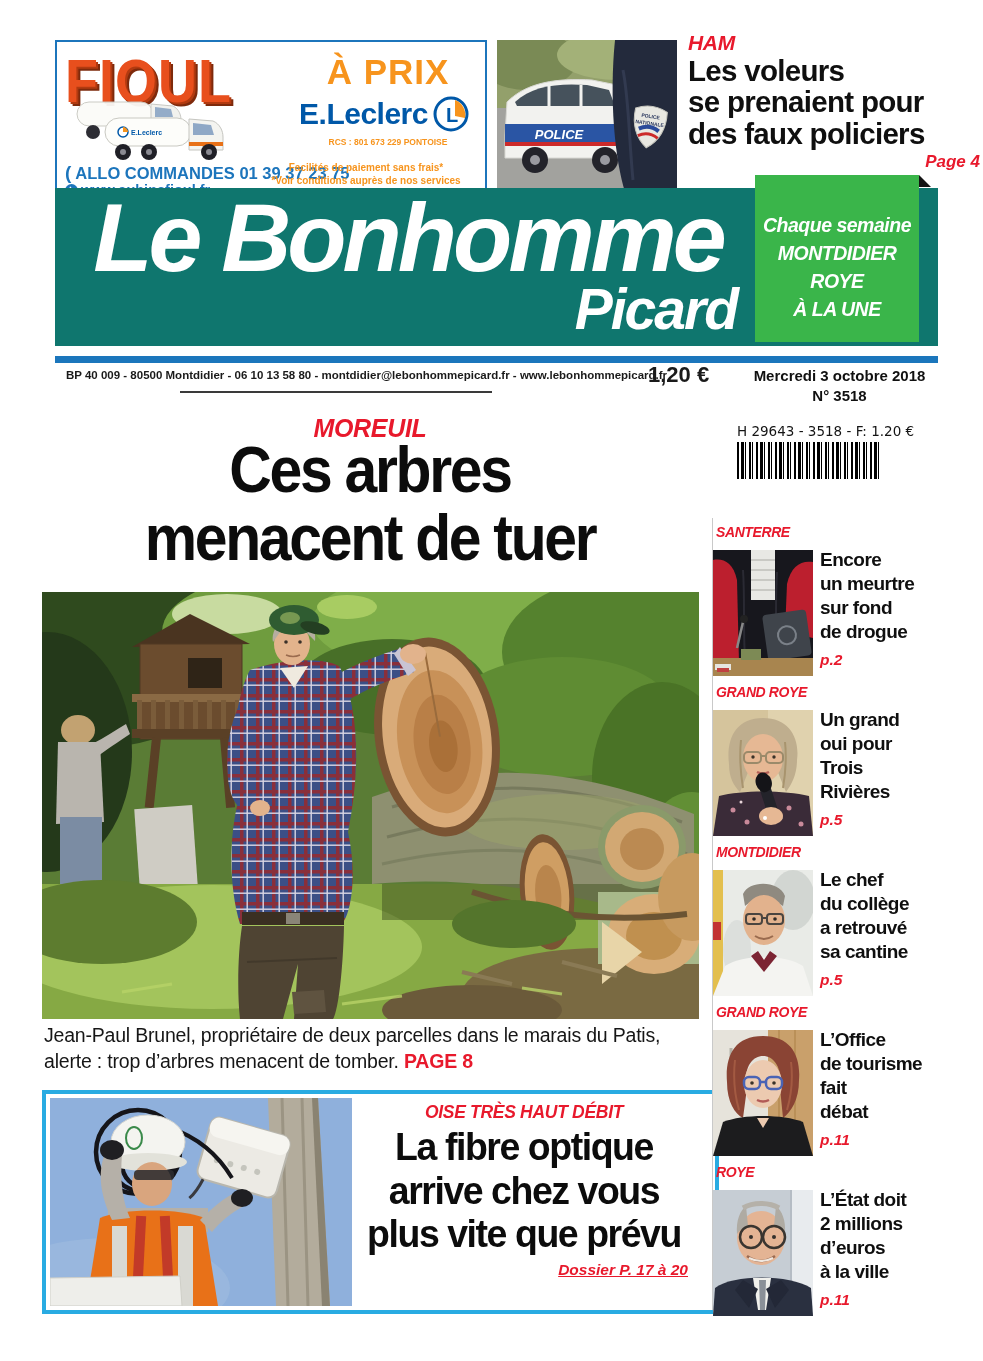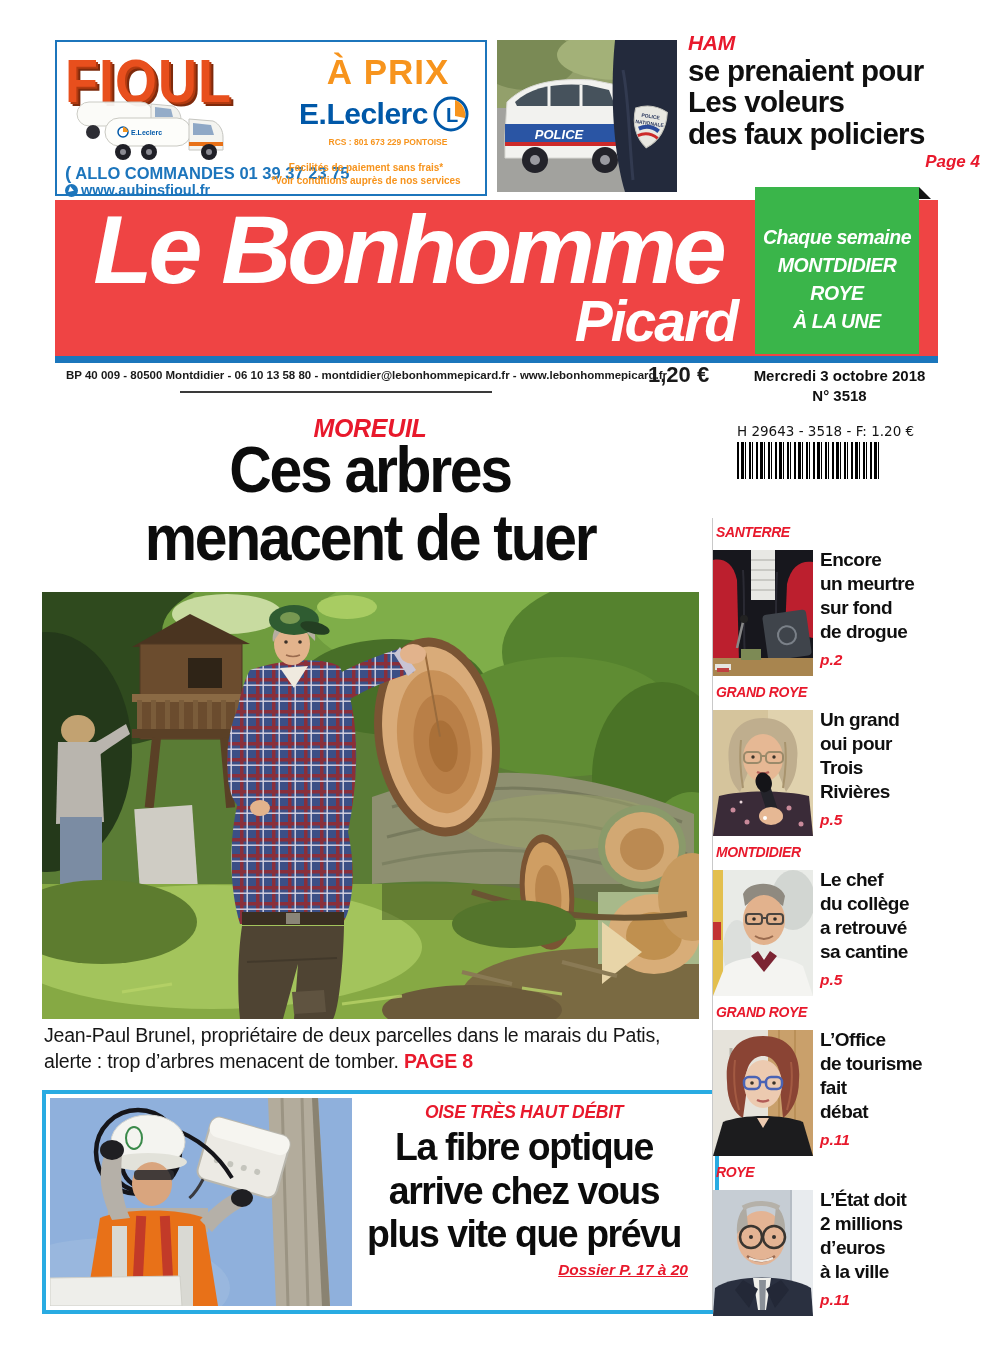--- a/index.html
+++ b/index.html
@@ -28,21 +28,21 @@
 
   
   .ham-photo{left:497px;top:40px;width:180px;height:152px;}
   .ham-text{left:688px;top:31px;width:292px;}
   .kicker{font-style:italic;font-weight:900;color:#e8192c;}
   .ham-kicker{font-size:21px;letter-spacing:-0.3px;}
   .ham-line{font-size:29.5px;font-weight:800;color:#0f0f0f;line-height:1.06;letter-spacing:-0.7px;white-space:nowrap;}
   .ham-page{text-align:right;font-size:17px;font-weight:900;font-style:italic;color:#e8192c;margin-top:3px;}
 
   
-  .masthead{left:55px;top:200px;width:883px;height:158px;background:#ef4444;}
+  .masthead{left:55px;top:188px;width:883px;height:158px;background:#0f766e;}
   .mast-title{position:absolute;left:0;top:-6px;width:706px;text-align:center;font-style:italic;font-weight:800;
               color:#fff;font-size:97px;letter-spacing:-4px;white-space:nowrap;}
   .mast-sub{position:absolute;left:0;top:88px;width:682px;text-align:right;font-style:italic;font-weight:800;
             color:#fff;font-size:57px;letter-spacing:-2px;}
   .promo{position:absolute;left:700px;top:-13px;width:164px;height:167px;background:#3ab54a;
          text-align:center;padding-top:36px;box-sizing:border-box;}
   .promo-line{color:#fff;font-style:italic;font-weight:800;font-size:19.5px;line-height:28px;letter-spacing:-0.5px;}
   .promo-corner{position:absolute;right:-12px;top:0;width:12px;height:12px;background:#141414;
                 clip-path:polygon(0 0,100% 100%,0 100%);}
   .blue-strip{left:55px;top:356px;width:883px;height:7px;background:#1b76bc;}
@@ -158,22 +158,22 @@
     <g transform="rotate(8 152 88)">
       <path d="M136 70 Q152 62 168 70 Q170 95 152 108 Q134 95 136 70 Z" fill="#e8e8e2" stroke="#c5c5bd"></path>
       <text x="152" y="78" font-size="5" font-weight="bold" fill="#27355c" text-anchor="middle">POLICE</text>
       <text x="152" y="85" font-size="5" font-weight="bold" fill="#27355c" text-anchor="middle">NATIONALE</text>
       <path d="M142 90 Q152 84 162 90" stroke="#2a4a9a" stroke-width="4" fill="none"></path>
       <path d="M142 97 Q152 91 162 97" stroke="#cc2a2a" stroke-width="3" fill="none"></path>
     </g>
   </svg>
   <div class="abs ham-text">
     <div class="kicker ham-kicker">HAM</div>
+    <div class="ham-line">Les voleurs</div>
     <div class="ham-line">se prenaient pour</div>
-    <div class="ham-line">Les voleurs</div>
     <div class="ham-line">des faux policiers</div>
     <div class="ham-page">Page 4</div>
   </div>
 
   <div class="abs masthead">
     <div class="mast-title">Le Bonhomme</div>
     <div class="mast-sub">Picard</div>
     <div class="promo">
       <div class="promo-corner"></div>
       <div class="promo-line">Chaque semaine</div>

